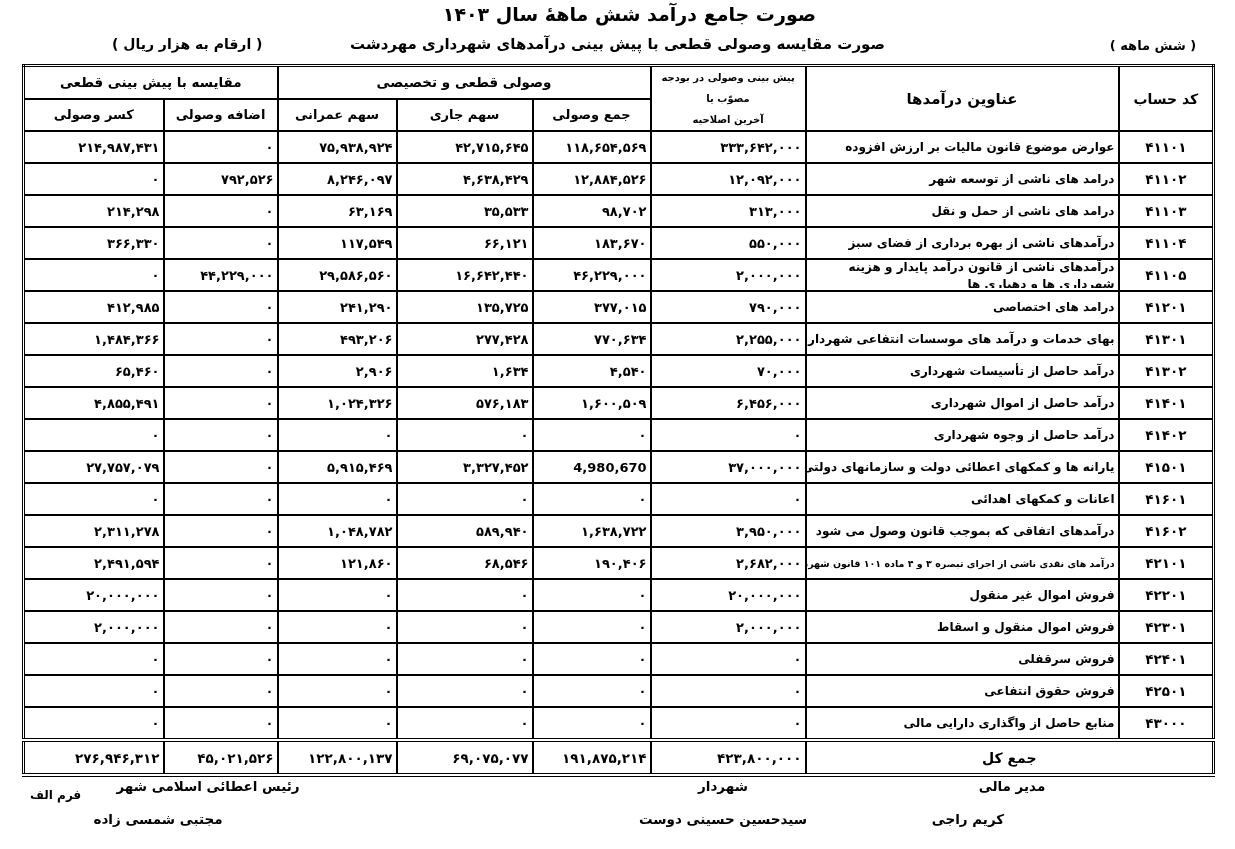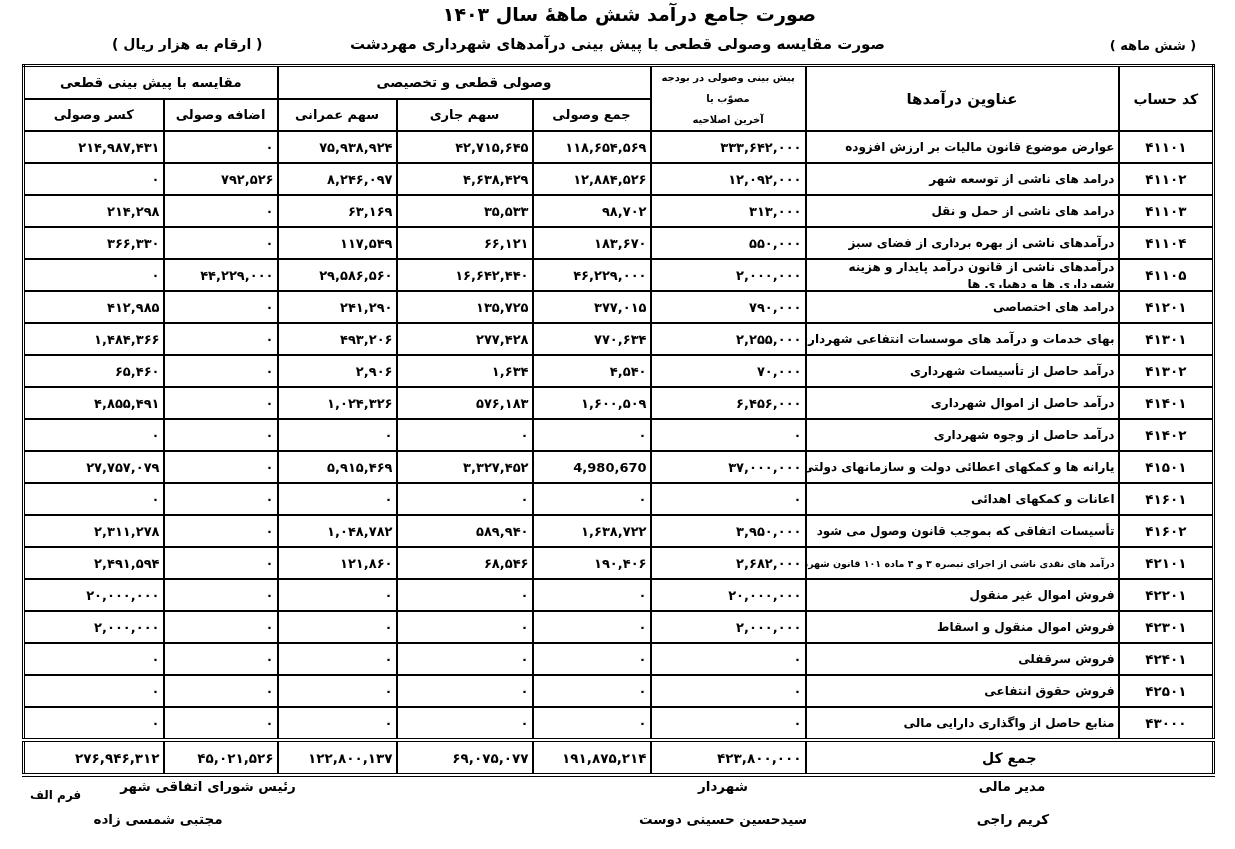--- a/index.html
+++ b/index.html
@@ -229,21 +229,21 @@
     <td class="num">۰</td>
     <td class="num">۰</td>
     <td class="num">۰</td>
     <td class="num">۰</td>
     <td class="num">۰</td>
     <td class="num">۰</td>
   </tr>
       <tr>
     <td class="code-cell">۴۱۶۰۲</td>
     <td class="title-cell">
-          <span class="title-inner">تأسیسات اتفاقی که بموجب قانون وصول می شود</span>
+          <span class="title-inner">درآمدهای اتفاقی که بموجب قانون وصول می شود</span>
         </td>
     <td class="num">۳,۹۵۰,۰۰۰</td>
     <td class="num">۱,۶۳۸,۷۲۲</td>
     <td class="num">۵۸۹,۹۴۰</td>
     <td class="num">۱,۰۴۸,۷۸۲</td>
     <td class="num">۰</td>
     <td class="num">۲,۳۱۱,۲۷۸</td>
   </tr>
       <tr class="small-row">
     <td class="code-cell">۴۲۱۰۱</td>
@@ -327,17 +327,17 @@
       <td class="num">۱۲۲,۸۰۰,۱۳۷</td>
       <td class="num">۴۵,۰۲۱,۵۲۶</td>
       <td class="num">۲۷۶,۹۴۶,۳۱۲</td>
     </tr>
   </tfoot>
 </table>
 
 <div class="form-label">فرم الف</div>
 
 <div class="sig" style="left:1012px;top:778px;">مدیر مالی</div>
-<div class="sig" style="left:1013px;top:811px;">کریم راجی</div>
+<div class="sig" style="left:968px;top:811px;">کریم راجی</div>
 <div class="sig" style="left:723px;top:778px;">شهردار</div>
 <div class="sig" style="left:723px;top:811px;">سیدحسین حسینی دوست</div>
-<div class="sig" style="left:208px;top:778px;">رئیس شورای اتفاقی شهر</div>
+<div class="sig" style="left:208px;top:778px;">رئیس اعطائی اسلامی شهر</div>
 <div class="sig" style="left:158px;top:811px;">مجتبی شمسی زاده</div>
 
 </body></html>

